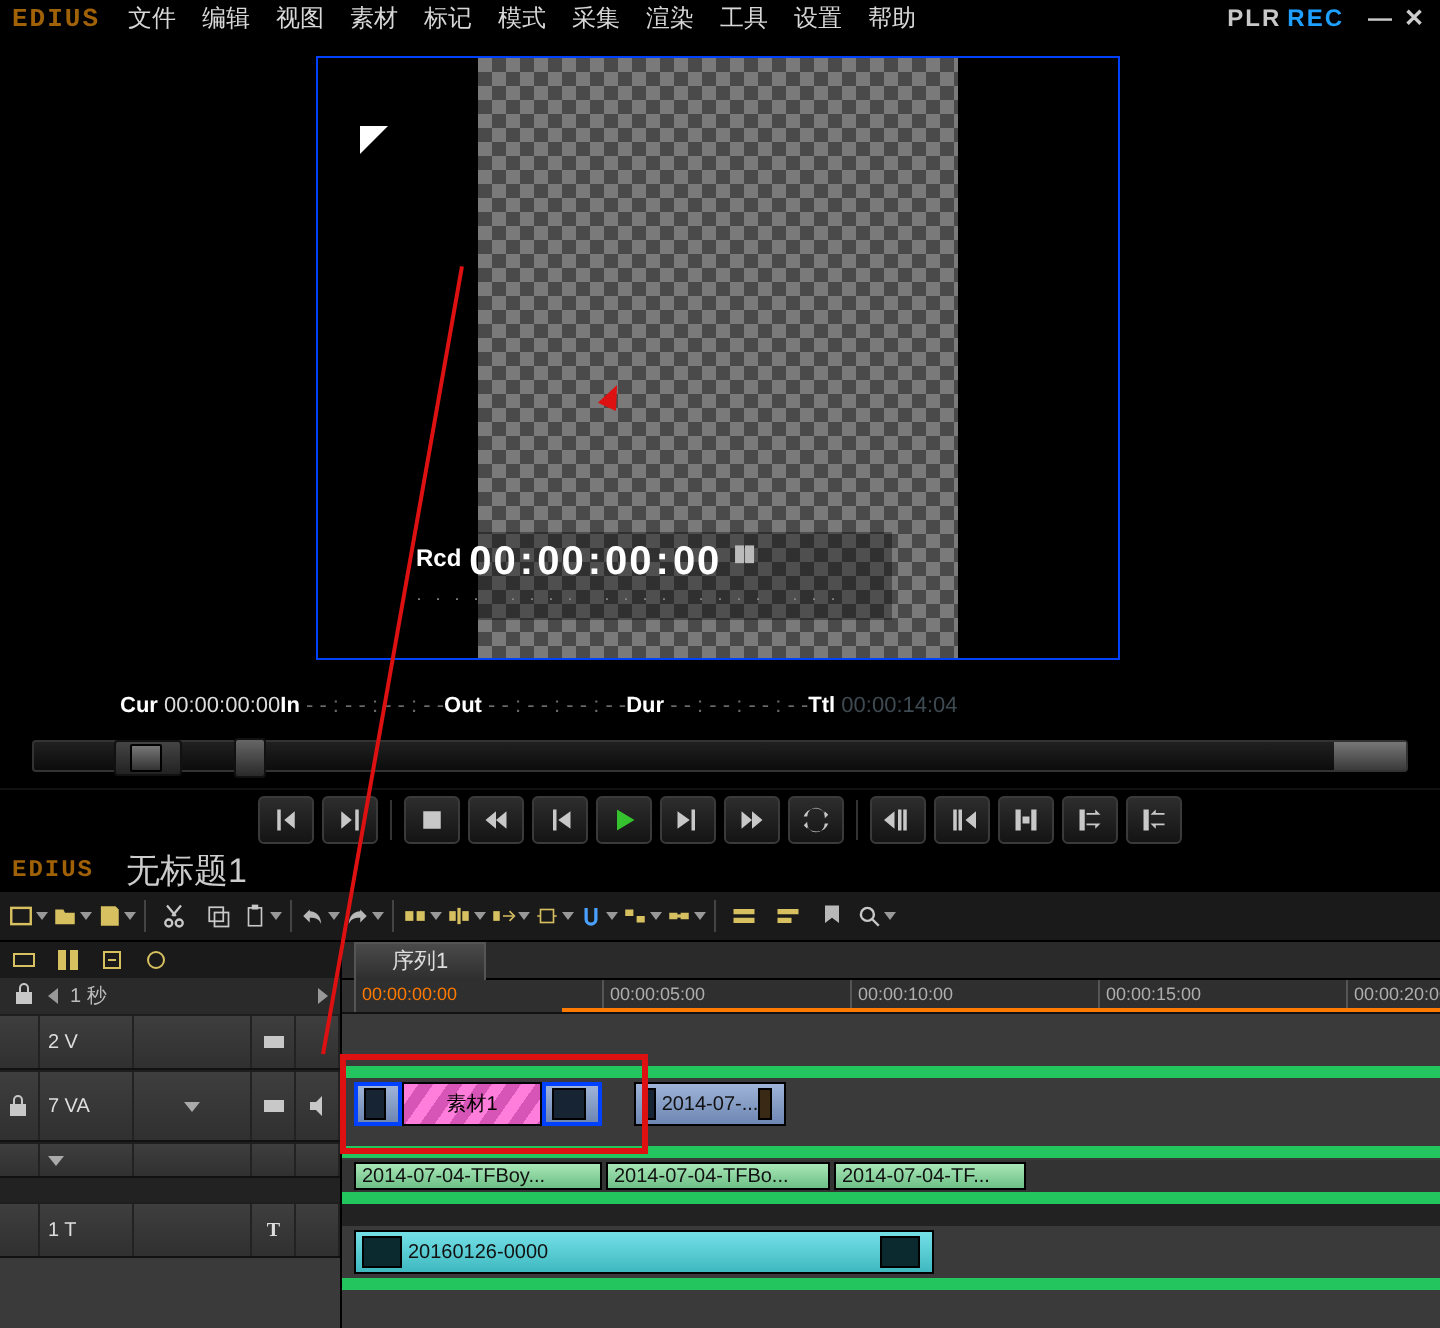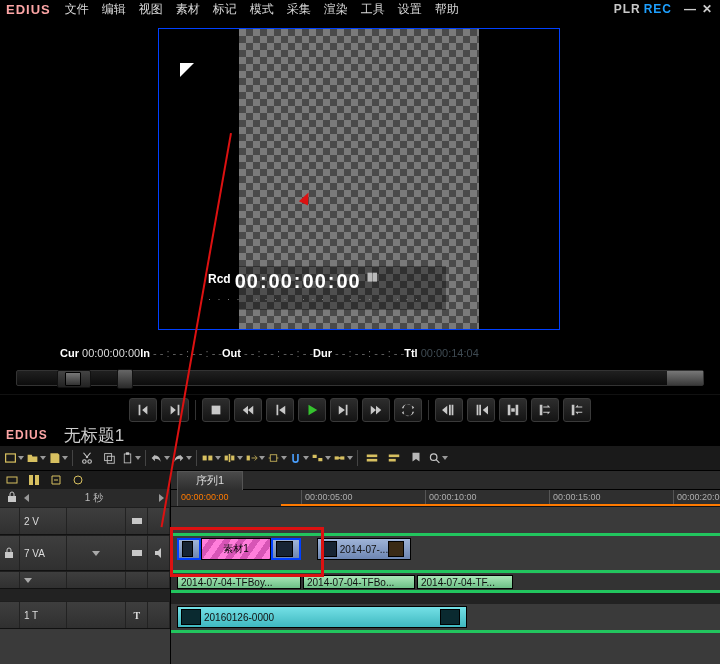--- a/index.html
+++ b/index.html
@@ -1,18 +1,18 @@
 <!DOCTYPE html>
 <html><head>
 <meta charset="utf-8">
 <style>
 html,body{margin:0;padding:0;background:#000;font-family:"Microsoft YaHei",Arial,sans-serif;font-size:11px;color:#ccc;width:720px;height:664px;overflow:hidden;-webkit-font-smoothing:none}
 
 .hdr{background:#000;height:18px;display:flex;align-items:center;padding:0 6px;gap:3px}
-.brand{font-family:Liberation Sans, sans-serif;font-weight:700;letter-spacing:1px;color:#fca5a5;font-size:13px;margin-right:6px}
+.brand{font-family:Liberation Mono, monospace;font-weight:700;letter-spacing:1px;color:#a16207;font-size:13px;margin-right:6px}
 .menu-item{color:#d8d8d8;font-size:12px;padding:1px 5px;cursor:default}
 .plr{margin-left:auto;color:#c8c8c8;font-weight:700;font-size:12px;letter-spacing:1px}
 .rec{color:#1ea0ff;font-weight:700;font-size:12px;letter-spacing:1px;margin-right:8px}
 .winbtn{width:14px;height:12px;color:#ccc;display:flex;align-items:center;justify-content:center;font-size:12px;font-weight:700}
 .preview-area{position:relative;height:344px;background:#000}
 .prev-frame{position:absolute;left:158px;top:10px;width:400px;height:300px;border:1px solid #0040ff}
 .checker{position:absolute;left:80px;top:0;width:240px;height:300px;
   background:repeating-conic-gradient(#4a4a4a 0 25%,#7a7a7a 0 50%);
   background-size:14px 14px}
 .corner-tri{position:absolute;left:180px;top:45px;width:0;height:0;border-left:7px solid #fff;border-right:7px solid transparent;border-top:7px solid #fff;border-bottom:7px solid transparent}
@@ -70,21 +70,21 @@
 .trk-row .c5{width:22px}
 .trk-row .exp{width:0;height:0;border-left:4px solid transparent;border-right:4px solid transparent;border-top:5px solid #aaa}
 
 .lanes{flex:1;background:#3a3a3a;position:relative;overflow:hidden}
 .seq-tab{height:18px;background:#2a2a2a;border-bottom:1px solid #000;display:flex;align-items:center}
 .seq-tab .tab{height:18px;padding:0 18px;background:linear-gradient(#4a4a4a,#2e2e2e);border:1px solid #555;border-bottom:none;font-size:11px;display:flex;align-items:center;color:#ddd;margin-left:6px}
 .ruler{height:16px;background:#2f2f2f;border-bottom:1px solid #111;position:relative;font-size:9px;color:#aeaeae}
 .ruler .tick{position:absolute;top:0;height:16px;border-left:1px solid #555;padding-left:3px;line-height:14px}
 .ruler .zero{color:#ff7a00}
 .ruler .scrub{position:absolute;left:110px;top:14px;width:440px;height:2px;background:#ff7a00}
-.lane{height:26px;border-bottom:3px solid #22c55e;background:#3a3a3a;position:relative}
+.lane{height:26px;border-bottom:6px solid #22c55e;background:#3a3a3a;position:relative}
 .lane.tall{height:34px}
 .lane.aud{height:16px;background:#333}
 
 .clip{position:absolute;top:2px;height:22px;border:1px solid #000;box-sizing:border-box;font-size:10px;color:#111;display:flex;align-items:center;padding:0 3px;overflow:hidden;white-space:nowrap}
 .clip .th{width:18px;height:14px;background:#172433;margin-right:3px;border:1px solid #000}
 .clip .th.br{background:#3a2a15}
 .vid{background:linear-gradient(#9fb4d8,#6d86b2)}
 .aud{background:linear-gradient(#a9e7b7,#6dbf86);height:14px;top:1px}
 .ttl{background:linear-gradient(#74e0e6,#3fb8c0)}
 .pink{background:repeating-linear-gradient(125deg,#ff7edb 0 6px,#d755b6 6px 12px)}
@@ -382,21 +382,21 @@
               <circle cx="6" cy="6" r="4" fill="none" stroke="#d7c060"></circle>
             </svg>
           </span>
       </div>
       <div class="trk-scale">
         <span class="icn"><svg viewBox="0 0 12 12" width="12" height="12">
               <rect x="2" y="5" width="8" height="6" fill="#c8c8c8"></rect>
               <path d="M4 5V3a2 2 0 014 0v2" fill="none" stroke="#c8c8c8"></path>
             </svg></span>
         <span class="tri l"></span>
-        <span style="flex:1;text-align:center">1 秒</span>
+        <span style="flex:1;text-align:left">1 秒</span>
         <span class="tri r"></span>
       </div>
 
       <div class="trk-row">
         <div class="cell c1"></div>
         <div class="cell c2">2 V</div>
         <div class="cell c3"></div>
         <div class="cell c4">
             <svg width="12" height="12">
               <rect x="1" y="3" width="10" height="6" fill="#c8c8c8"></rect>
@@ -463,21 +463,21 @@
       <div class="lane"></div>
 
       <div class="lane tall">
         <div class="clip vid pink-frame" style="left:6px;width:24px">
             <div class="th"></div>
           </div>
         <div class="clip pink" style="left:30px;width:70px;color:#000;justify-content:center">素材1</div>
         <div class="clip vid pink-frame" style="left:100px;width:30px">
             <div class="th"></div>
           </div>
-        <div class="clip vid" style="left:146px;width:94px">
+        <div class="clip vid" style="left:146px;width:76px">
             <div class="th"></div>
             <span>2014-07-...</span>
             <div class="th br" style="margin-left:auto"></div>
           </div>
       </div>
       <div class="lane aud">
         <div class="clip aud" style="left:6px;width:124px">2014-07-04-TFBoy...</div>
         <div class="clip aud" style="left:132px;width:112px">2014-07-04-TFBo...</div>
         <div class="clip aud" style="left:246px;width:96px">2014-07-04-TF...</div>
       </div>

